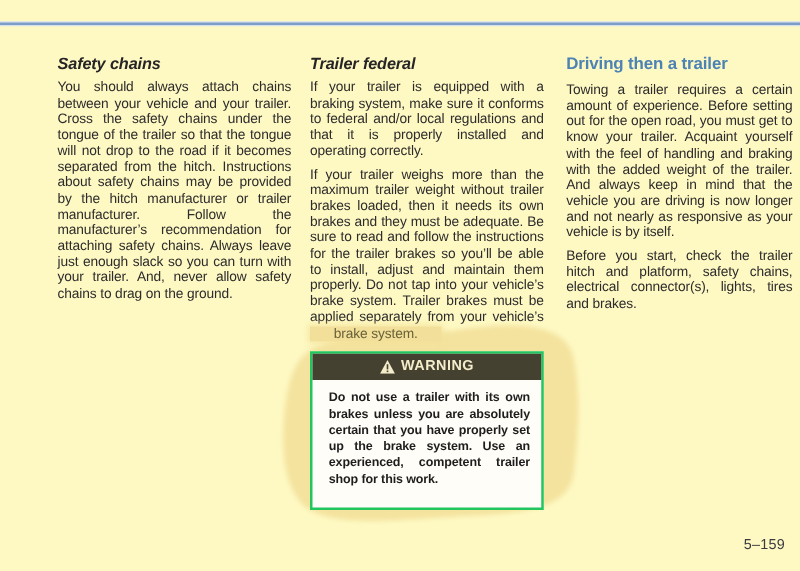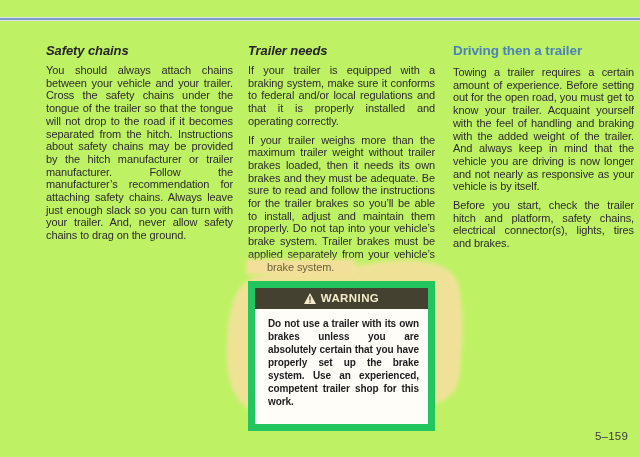--- a/index.html
+++ b/index.html
@@ -1,17 +1,17 @@
 <!DOCTYPE html>
 <html><head>
 <meta charset="utf-8">
 <style>
   html, body { margin:0; padding:0; background:#ffffff; }
   .page {
-    position:relative; width:640px; height:457px; background:#bef264;
+    position:relative; width:640px; height:457px; background:#fef9c3;
     overflow:hidden; z-index:0;
     font-family:"Liberation Sans", sans-serif;
     -webkit-font-smoothing:antialiased;
   }
   .top-rule {
     position:absolute; top:18px; left:0; width:640px; height:2px;
     background:#7d9dc7;
     box-shadow:0 -1px 0 #d7e2f0, 0 1px 0 #d7e2f0;
   }
   .col {
@@ -32,21 +32,21 @@
     background:#f2e09a; color:#6a6138; padding:0 19px;
     box-shadow:0 0 5px 2px rgba(243,226,154,0.85);
   }
 
   .warn-wrap { position:relative; margin-top:8px; }
   .blob {
     position:absolute; left:-28px; top:-30px; width:248px; height:178px;
     z-index:-1; filter:blur(2px);
   }
   .warning-box {
-    position:relative; border:7px solid #22c55e; background:#fefdf7;
+    position:relative; border:2px solid #22c55e; background:#fefdf7;
   }
   .warning-header {
     height:21px; background:#444130; color:#f3edcb;
     display:flex; align-items:center; justify-content:center; gap:5px;
     font-weight:bold; font-size:11.5px; letter-spacing:0.4px;
   }
   .warning-text {
     margin:0; padding:8px 9px 10px 13px;
     font-weight:bold; font-size:10px; line-height:13px; color:#1e1d1d;
     text-align:justify; letter-spacing:-0.1px;
@@ -62,21 +62,21 @@
 <div class="page">
 
   <div class="top-rule"></div>
 
   <div class="col col1">
     <h3 class="col-heading">Safety chains</h3>
     <p>You should always attach chains between your vehicle and your trailer. Cross the safety chains under the tongue of the trailer so that the tongue will not drop to the road if it becomes separated from the hitch. Instructions about safety chains may be provided by the hitch manufacturer or trailer manufacturer. Follow the manufacturer’s recommendation for attaching safety chains. Always leave just enough slack so you can turn with your trailer. And, never allow safety chains to drag on the ground.</p>
   </div>
 
   <div class="col col2">
-    <h3 class="col-heading">Trailer needs</h3>
+    <h3 class="col-heading">Trailer federal</h3>
     <p>If your trailer is equipped with a braking system, make sure it conforms to federal and/or local regulations and that it is properly installed and operating correctly.</p>
     <p><span>If your trailer weighs more than the maximum trailer weight without trailer brakes loaded, then it needs its own brakes and they must be adequate. Be sure to read and follow the instructions for the trailer brakes so you’ll be able to install, adjust and maintain them properly. Do not tap into your vehicle’s brake system. Trailer brakes must be applied separately from your vehicle’s </span><span class="hl">brake system.</span></p>
 
     <div class="warn-wrap">
       <svg class="blob" viewBox="0 0 248 178" preserveAspectRatio="none">
         <path d="M34,26 C70,12 120,18 152,12 C192,6 230,8 238,32 C245,58 243,98 239,128 C235,156 198,160 150,162 C100,165 52,170 30,158 C10,148 5,118 7,88 C9,58 14,34 34,26 Z" fill="#f3e19b" fill-opacity="0.92"></path>
       </svg>
       <div class="warning-box">
         <div class="warning-header">
           <svg width="12" height="11" viewBox="0 0 12 11">

